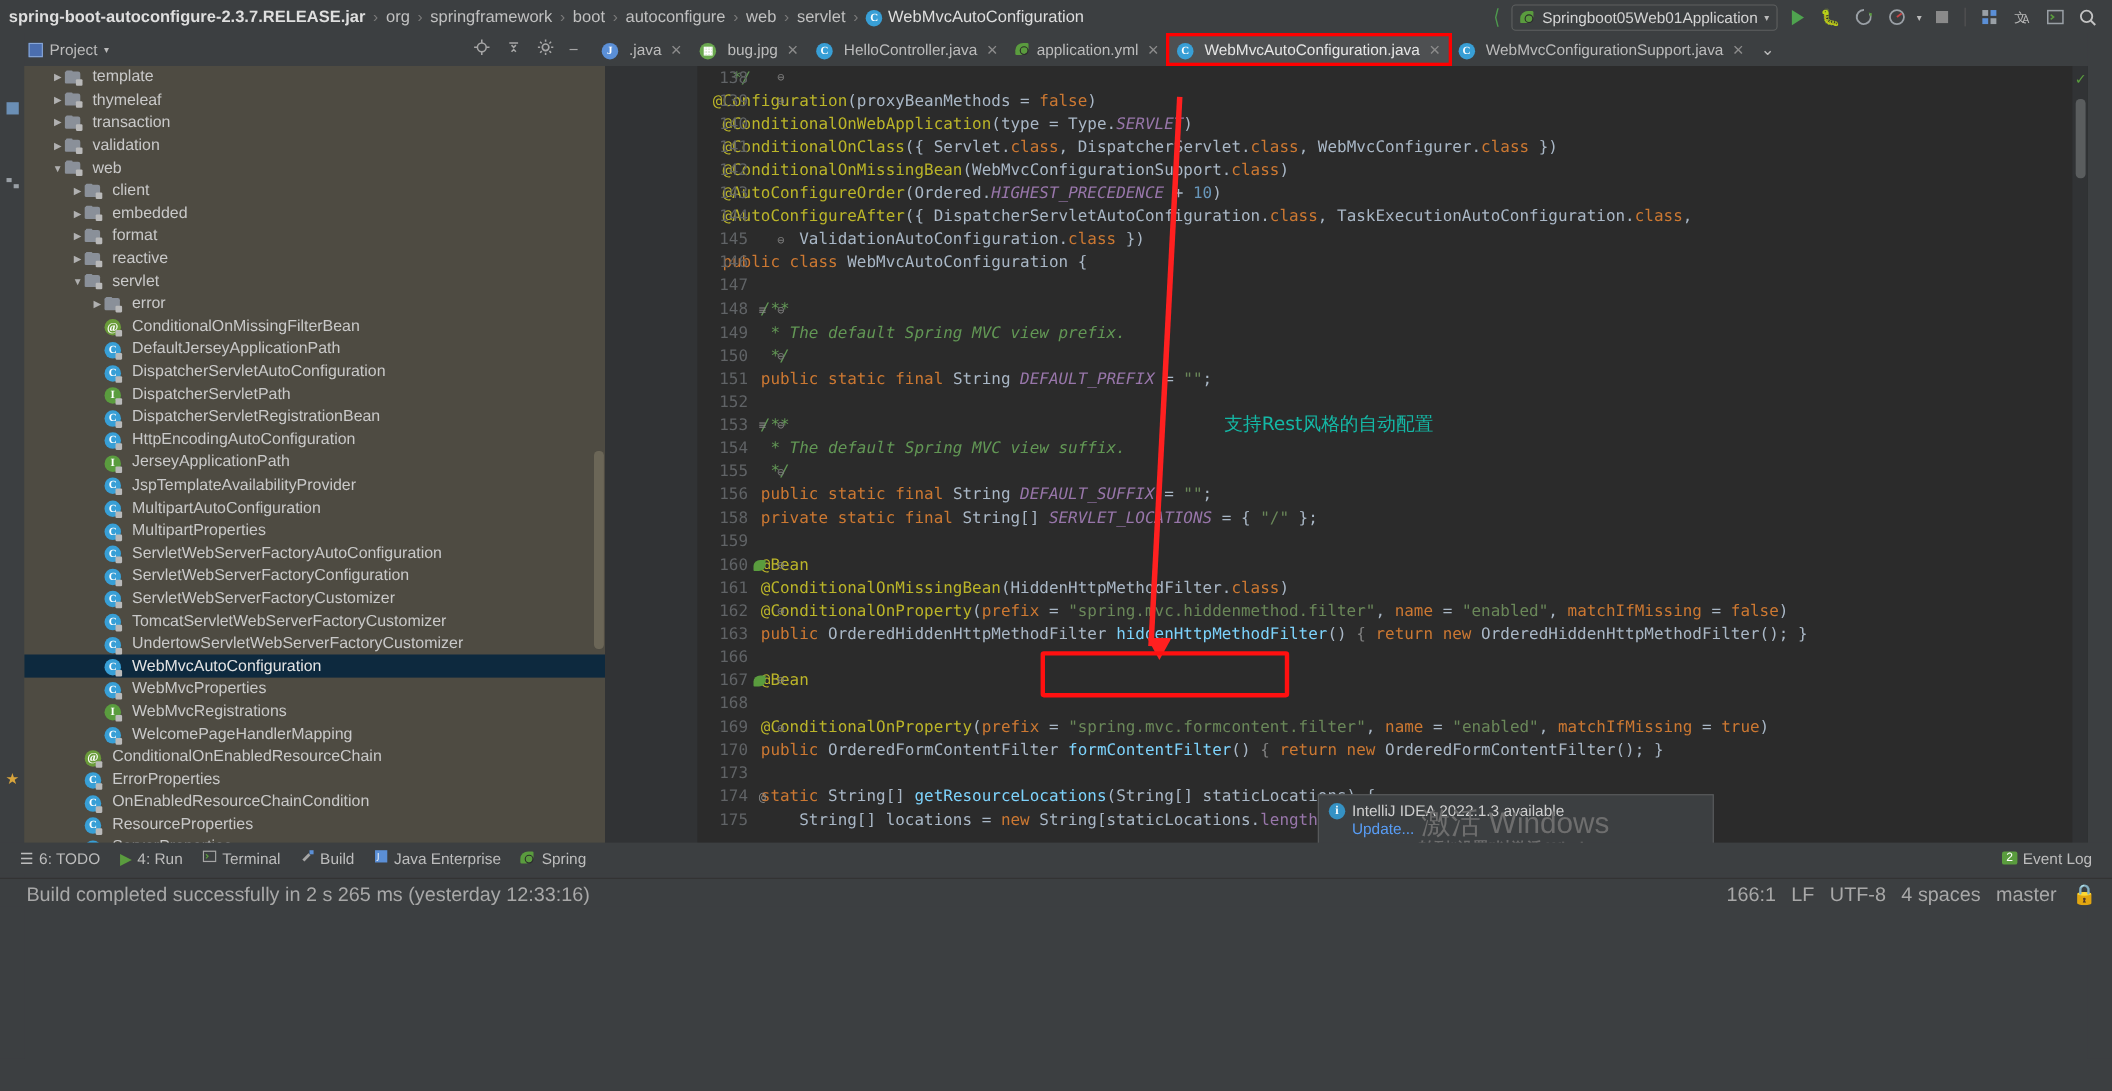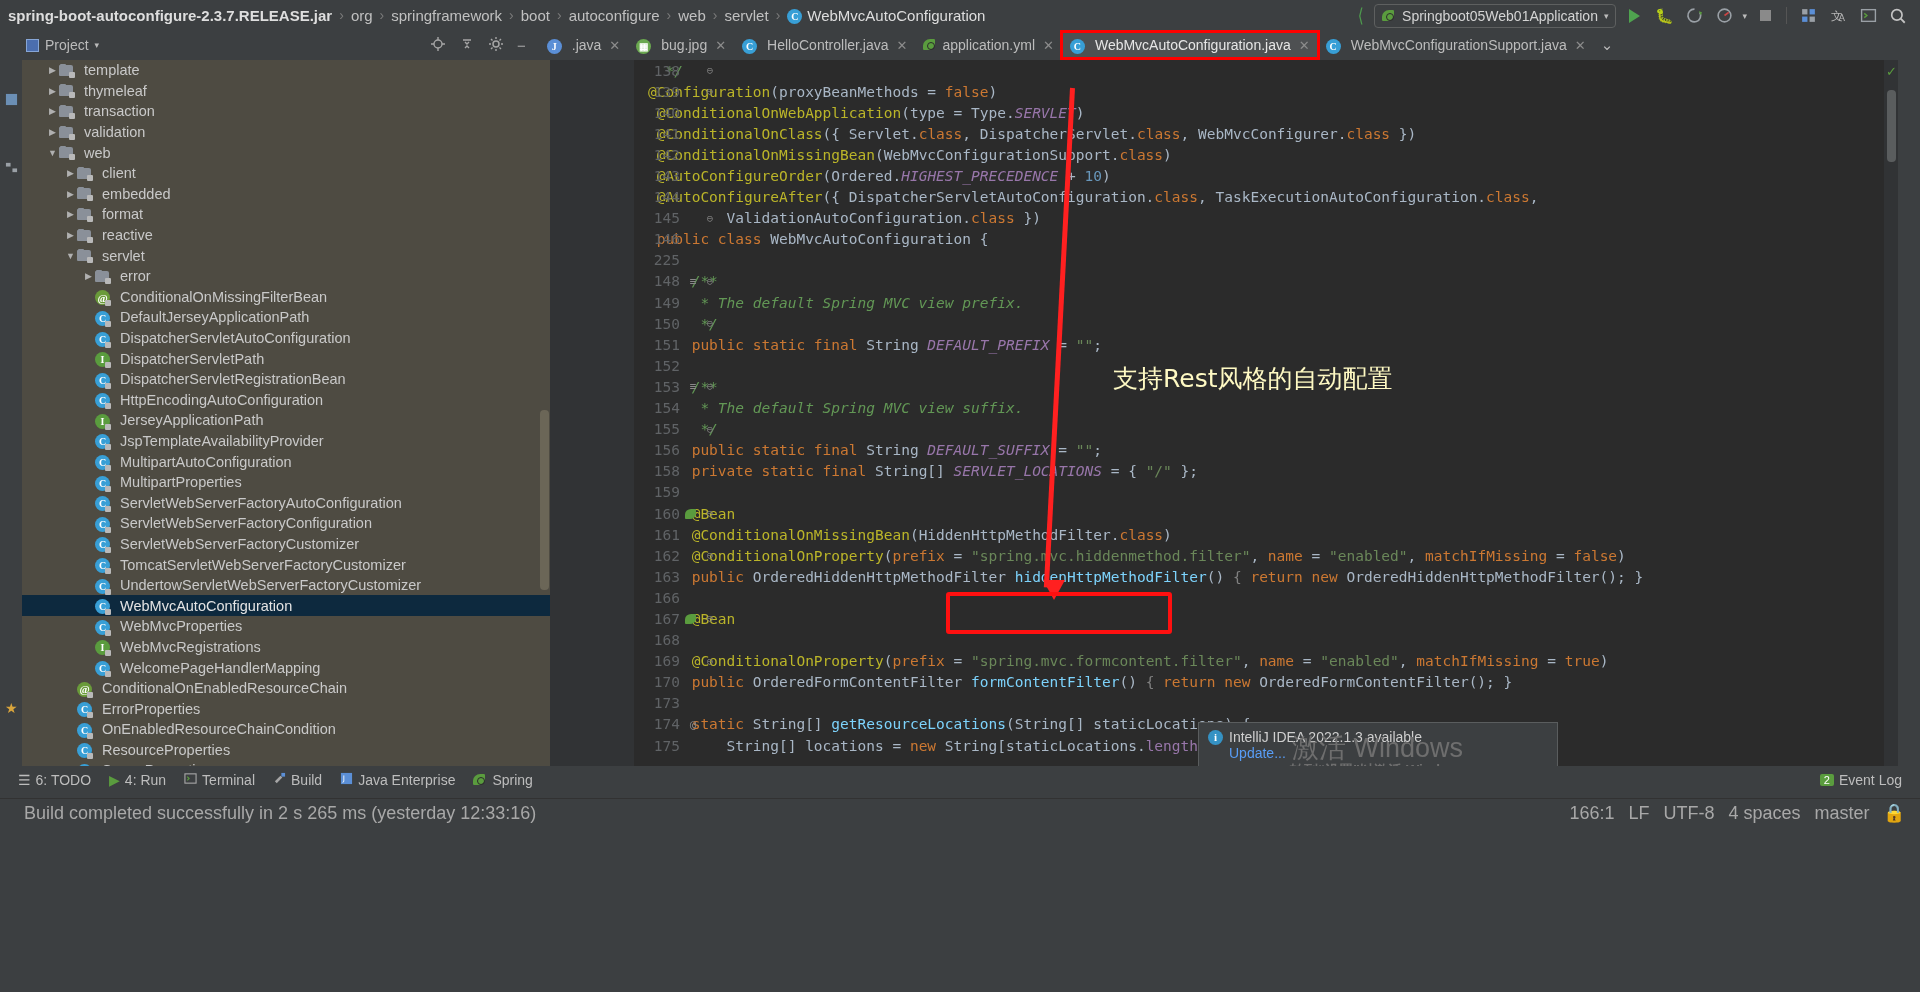--- a/index.html
+++ b/index.html
@@ -133,22 +133,22 @@
 
   
   .markerbar { position: absolute; right: 0; top: 0; width: 14px; height: 718px; background: #313335; }
   .ed-scroll { position: absolute; right: 2px; top: 30px; width: 9px; height: 72px; background: #5a5d5e; border-radius: 4px; }
   .chk { position: absolute; right: 1px; top: 4px; color: #5a9c3e; font-size: 13px; }
 
   
   .redline { position: absolute; background: #ff2020; }
   .redbox { position: absolute; border: 4px solid #ff1010; border-radius: 3px; }
   .cntext {
-    position: absolute; color: #fef9c3; font-size: 25px;
-    font-family: "DejaVu Sans", sans-serif; white-space: nowrap; font-weight: 500;
+    position: absolute; color: #14b8a6; font-size: 17px;
+    font-family: "DejaVu Sans", sans-serif; white-space: nowrap; font-weight: 500; margin-top: 12px;
   }
   .arrowhead {
     position: absolute; width: 0; height: 0;
     border-left: 11px solid transparent; border-right: 11px solid transparent; border-top: 20px solid #ff2020;
   }
 
   
   .notif {
     position: absolute; left: 1198px; top: 722px; width: 360px; height: 52px;
     background: #3c3f41; border: 1px solid #5a5d5e; padding: 6px 9px; color: #c0c0c0; font-size: 14px;
@@ -622,21 +622,21 @@
     <div class="codearea" id="codearea">
         <div class="line"><span class="lno">138</span><span class="fold">⊖</span><span class="code"><span class="cmt">  */</span></span></div>
         <div class="line"><span class="lno">139</span><span class="fold">⊖</span><span class="code"><span class="ann">@Configuration</span><span class="brc">(</span><span class="txt">proxyBeanMethods </span><span class="txt">= </span><span class="kw">false</span><span class="brc">)</span></span></div>
         <div class="line"><span class="lno">140</span><span class="code"><span class="ann"> @ConditionalOnWebApplication</span><span class="brc">(</span><span class="txt">type = Type.</span><span class="cst">SERVLET</span><span class="brc">)</span></span></div>
         <div class="line"><span class="lno">141</span><span class="code"><span class="ann"> @ConditionalOnClass</span><span class="brc">({ </span><span class="txt">Servlet.</span><span class="kw">class</span><span class="txt">, DispatcherServlet.</span><span class="kw">class</span><span class="txt">, WebMvcConfigurer.</span><span class="kw">class</span><span class="brc"> })</span></span></div>
         <div class="line"><span class="lno">142</span><span class="code"><span class="ann"> @ConditionalOnMissingBean</span><span class="brc">(</span><span class="txt">WebMvcConfigurationSupport.</span><span class="kw">class</span><span class="brc">)</span></span></div>
         <div class="line"><span class="lno">143</span><span class="code"><span class="ann"> @AutoConfigureOrder</span><span class="brc">(</span><span class="txt">Ordered.</span><span class="cst">HIGHEST_PRECEDENCE</span><span class="txt"> + </span><span class="num">10</span><span class="brc">)</span></span></div>
         <div class="line"><span class="lno">144</span><span class="code"><span class="ann"> @AutoConfigureAfter</span><span class="brc">({ </span><span class="txt">DispatcherServletAutoConfiguration.</span><span class="kw">class</span><span class="txt">, TaskExecutionAutoConfiguration.</span><span class="kw">class</span><span class="txt">,</span></span></div>
         <div class="line"><span class="lno">145</span><span class="fold">⊖</span><span class="code"><span class="txt">         ValidationAutoConfiguration.</span><span class="kw">class</span><span class="brc"> })</span></span></div>
         <div class="line"><span class="lno">146</span><span class="code"><span class="kw"> public class </span><span class="txt">WebMvcAutoConfiguration </span><span class="brc">{</span></span></div>
-        <div class="line"><span class="lno">225</span><span class="code"><span class="txt"></span></span></div>
+        <div class="line"><span class="lno">147</span><span class="code"><span class="txt"></span></span></div>
         <div class="line"><span class="lno">148</span><span class="gmark">≡</span><span class="fold">⊖</span><span class="code"><span class="cmt">     /**</span></span></div>
         <div class="line"><span class="lno">149</span><span class="code"><span class="cmt">      * The default Spring MVC view prefix.</span></span></div>
         <div class="line"><span class="lno">150</span><span class="fold">⊖</span><span class="code"><span class="cmt">      */</span></span></div>
         <div class="line"><span class="lno">151</span><span class="code"><span class="kw">     public static final </span><span class="txt">String </span><span class="cst">DEFAULT_PREFIX</span><span class="txt"> = </span><span class="str">""</span><span class="txt">;</span></span></div>
         <div class="line"><span class="lno">152</span><span class="code"><span class="txt"></span></span></div>
         <div class="line"><span class="lno">153</span><span class="gmark">≡</span><span class="fold">⊖</span><span class="code"><span class="cmt">     /**</span></span></div>
         <div class="line"><span class="lno">154</span><span class="code"><span class="cmt">      * The default Spring MVC view suffix.</span></span></div>
         <div class="line"><span class="lno">155</span><span class="fold">⊖</span><span class="code"><span class="cmt">      */</span></span></div>
         <div class="line"><span class="lno">156</span><span class="code"><span class="kw">     public static final </span><span class="txt">String </span><span class="cst">DEFAULT_SUFFIX</span><span class="txt"> = </span><span class="str">""</span><span class="txt">;</span></span></div>
         <div class="line"><span class="lno">158</span><span class="code"><span class="kw">     private static final </span><span class="txt">String[] </span><span class="cst">SERVLET_LOCATIONS</span><span class="txt"> = { </span><span class="str">"/"</span><span class="txt"> };</span></span></div>

